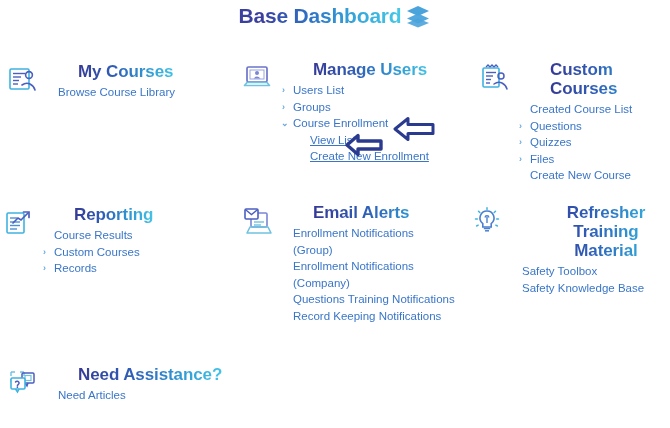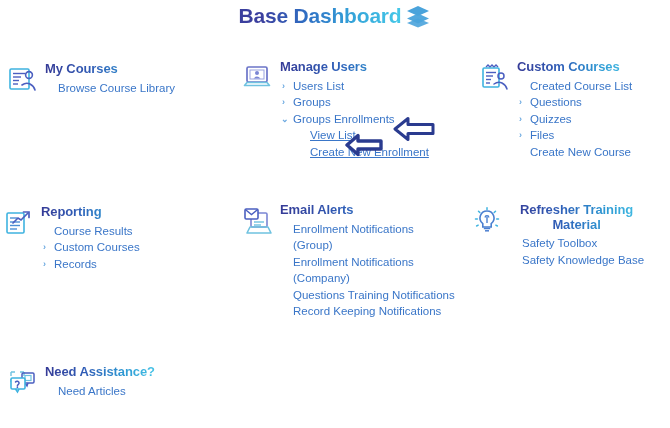--- a/index.html
+++ b/index.html
@@ -45,31 +45,32 @@
     gap:7px;
   }
   .sec-icon {
     width:30px; min-width:30px;
     padding-top:4px;
     display:flex; justify-content:flex-start;
   }
   .sec-body { display:flex; flex-direction:column; }
 
   .sec-title {
-    font-size:13px;
+    font-size:17px;
     font-weight:bold;
     line-height:1.12;
     letter-spacing:-0.1px;
     background:linear-gradient(90deg,#353a96 0%,#2f5fb8 38%,#2f9ad4 72%,#45c3e6 100%);
     -webkit-background-clip:text;
     background-clip:text;
     color:transparent;
     -webkit-text-fill-color:transparent;
     margin-bottom:3px;
     white-space:pre-line;
+    margin-left:33px;
   }
   .sec-title.wide { max-width:160px; }
 
   .links { display:flex; flex-direction:column; }
   .link-row {
     display:flex;
     align-items:flex-start;
     font-size:11.5px;
     line-height:16.5px;
     color:#3a76c8;
@@ -171,21 +172,21 @@
         <div class="link-row">
           <span class="chev">›</span>
           <span>Users List</span>
         </div>
         <div class="link-row">
           <span class="chev">›</span>
           <span>Groups</span>
         </div>
         <div class="link-row">
           <span class="chev down">⌄</span>
-          <span>Groups Enrollments</span>
+          <span>Course Enrollment</span>
         </div>
         <div class="link-row sub">
           <span>View List</span>
         </div>
         <div class="link-row sub">
           <span>Create New Enrollment</span>
         </div>
       </div>
     </div>
   </div>

